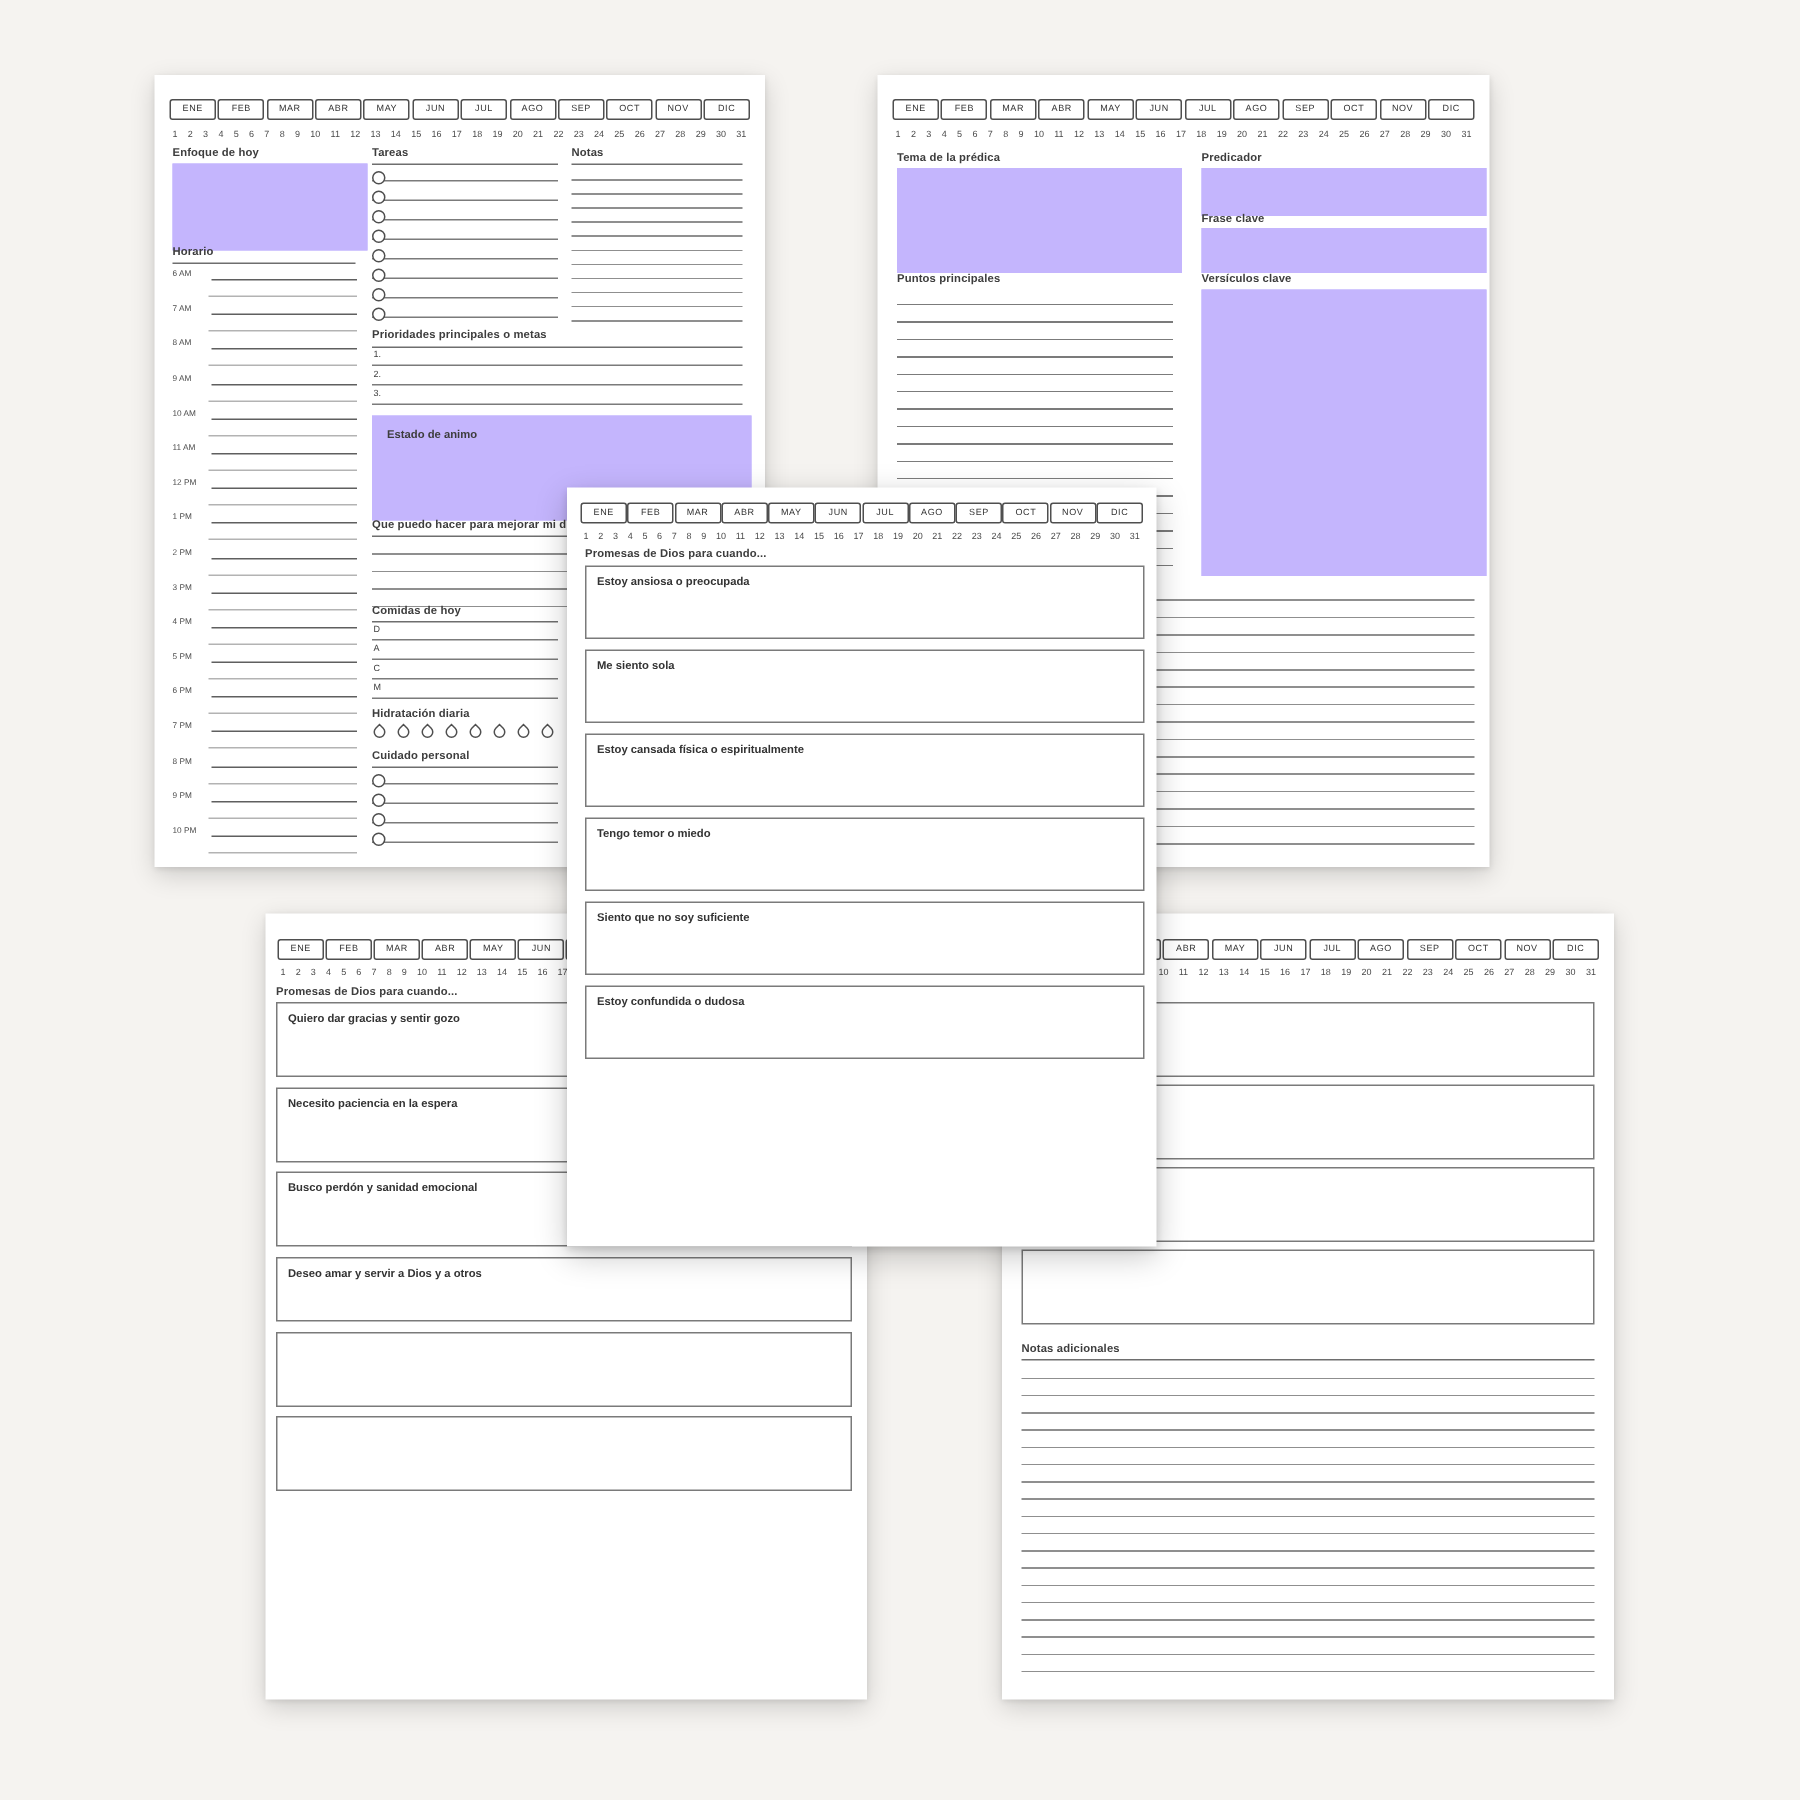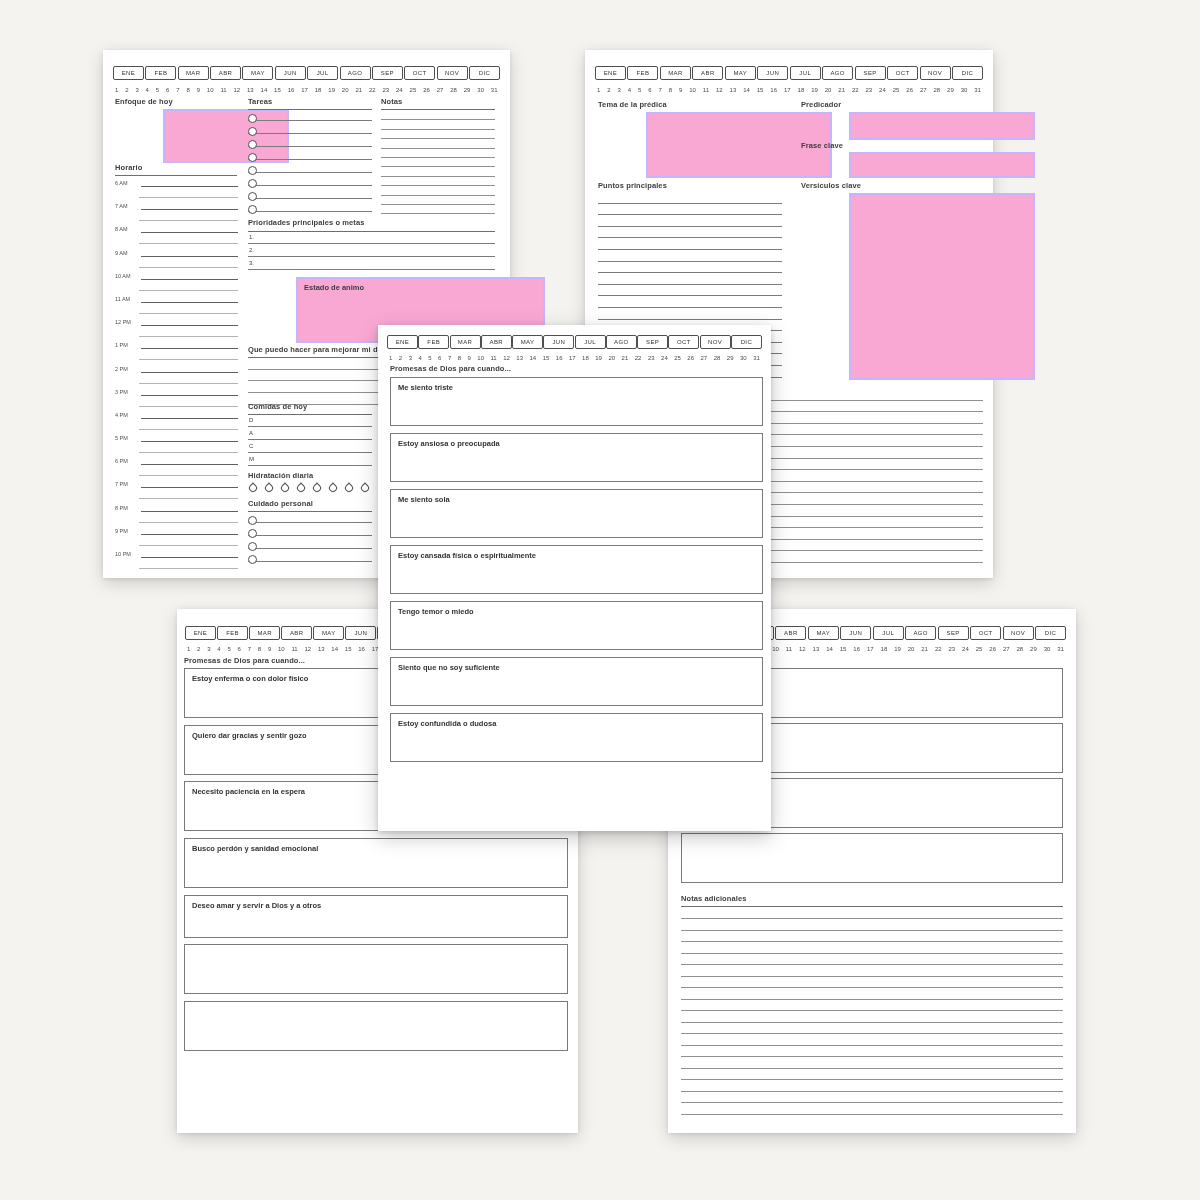--- a/index.html
+++ b/index.html
@@ -27,21 +27,21 @@
   
   .lbl{position:absolute;font-size:7.5px;font-weight:700;color:#3d3d3d;letter-spacing:.1px;white-space:nowrap;}
   .ul{position:absolute;border-bottom:1px solid #6e6e6e;}
   
   .ruled{
     position:absolute;
     background-image:repeating-linear-gradient(to bottom,
       transparent 0,transparent var(--g),
       var(--lc,#8f8f8f) var(--g),var(--lc,#8f8f8f) calc(var(--g) + 1px));
   }
-  .outbox{position:absolute;border:2px solid #c4b5fd;background:#f9a8d4;margin-left:48px;}
+  .outbox{position:absolute;border:4px solid #c4b5fd;background:#c4b5fd;}
   
   .schedule{position:absolute;}
   .hour-row{position:relative;height:23.2px;}
   .hlabel{position:absolute;left:0;top:2px;font-size:5.5px;color:#4f4f4f;width:24px;}
   .main-line{position:absolute;left:26px;right:0;top:8px;border-bottom:1px solid #5f5f5f;}
   .half-line{position:absolute;left:24px;right:0;top:19px;border-bottom:1px solid #b3b3b3;}
   
   .task-row{position:relative;height:13px;}
   .task-line{position:absolute;left:0;right:0;top:9px;border-bottom:1px solid #7b7b7b;}
   .task-circle{position:absolute;left:0;top:3px;width:7px;height:7px;border:1px solid #4f4f4f;border-radius:50%;background:#fff;z-index:1;}
@@ -449,23 +449,20 @@
       <span class="day">28</span>
       <span class="day">29</span>
       <span class="day">30</span>
       <span class="day">31</span>
     </div>
 
   <span class="lbl" style="left:7px;top:47px;">Promesas de Dios para cuando...</span>
 
   <div class="pcol" style="left:7px;top:59px;width:384px;gap:6.7px;">
 
-  <div class="pbox" style="height:50px;">
-      <span class="pbox-label">Estoy enferma o con dolor físico</span>
-    </div>
       <div class="pbox" style="height:50px;">
       <span class="pbox-label">Quiero dar gracias y sentir gozo</span>
     </div>
       <div class="pbox" style="height:50px;">
       <span class="pbox-label">Necesito paciencia en la espera</span>
     </div>
       <div class="pbox" style="height:50px;">
       <span class="pbox-label">Busco perdón y sanidad emocional</span>
     </div>
       <div class="pbox" style="height:43px;">
@@ -603,23 +600,20 @@
       <span class="day">28</span>
       <span class="day">29</span>
       <span class="day">30</span>
       <span class="day">31</span>
     </div>
 
   <span class="lbl" style="left:12px;top:39px;">Promesas de Dios para cuando...</span>
 
   <div class="pcol" style="left:12px;top:52px;width:373px;gap:7px;">
 
-  <div class="pbox" style="height:49px;">
-      <span class="pbox-label">Me siento triste</span>
-    </div>
       <div class="pbox" style="height:49px;">
       <span class="pbox-label">Estoy ansiosa o preocupada</span>
     </div>
       <div class="pbox" style="height:49px;">
       <span class="pbox-label">Me siento sola</span>
     </div>
       <div class="pbox" style="height:49px;">
       <span class="pbox-label">Estoy cansada física o espiritualmente</span>
     </div>
       <div class="pbox" style="height:49px;">

